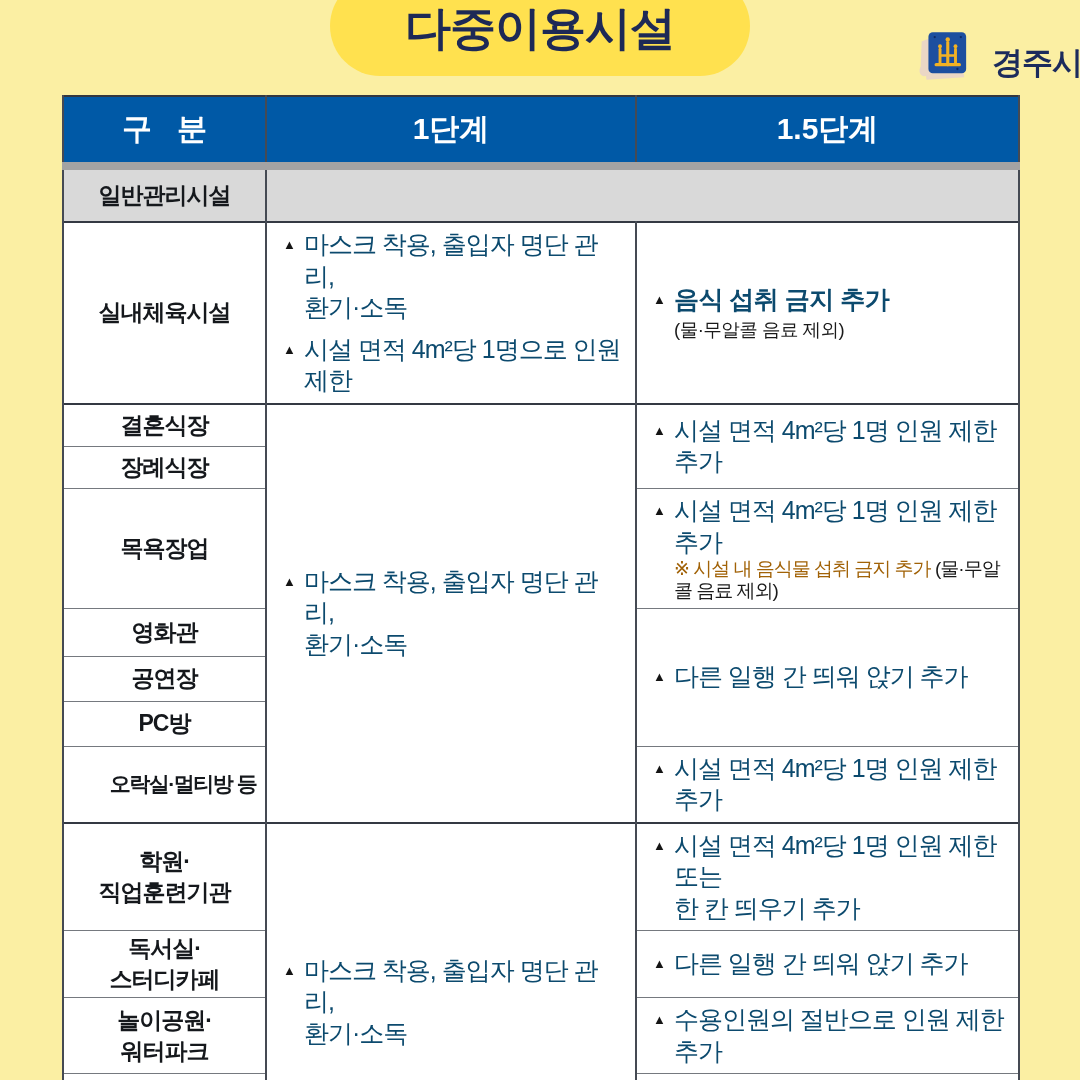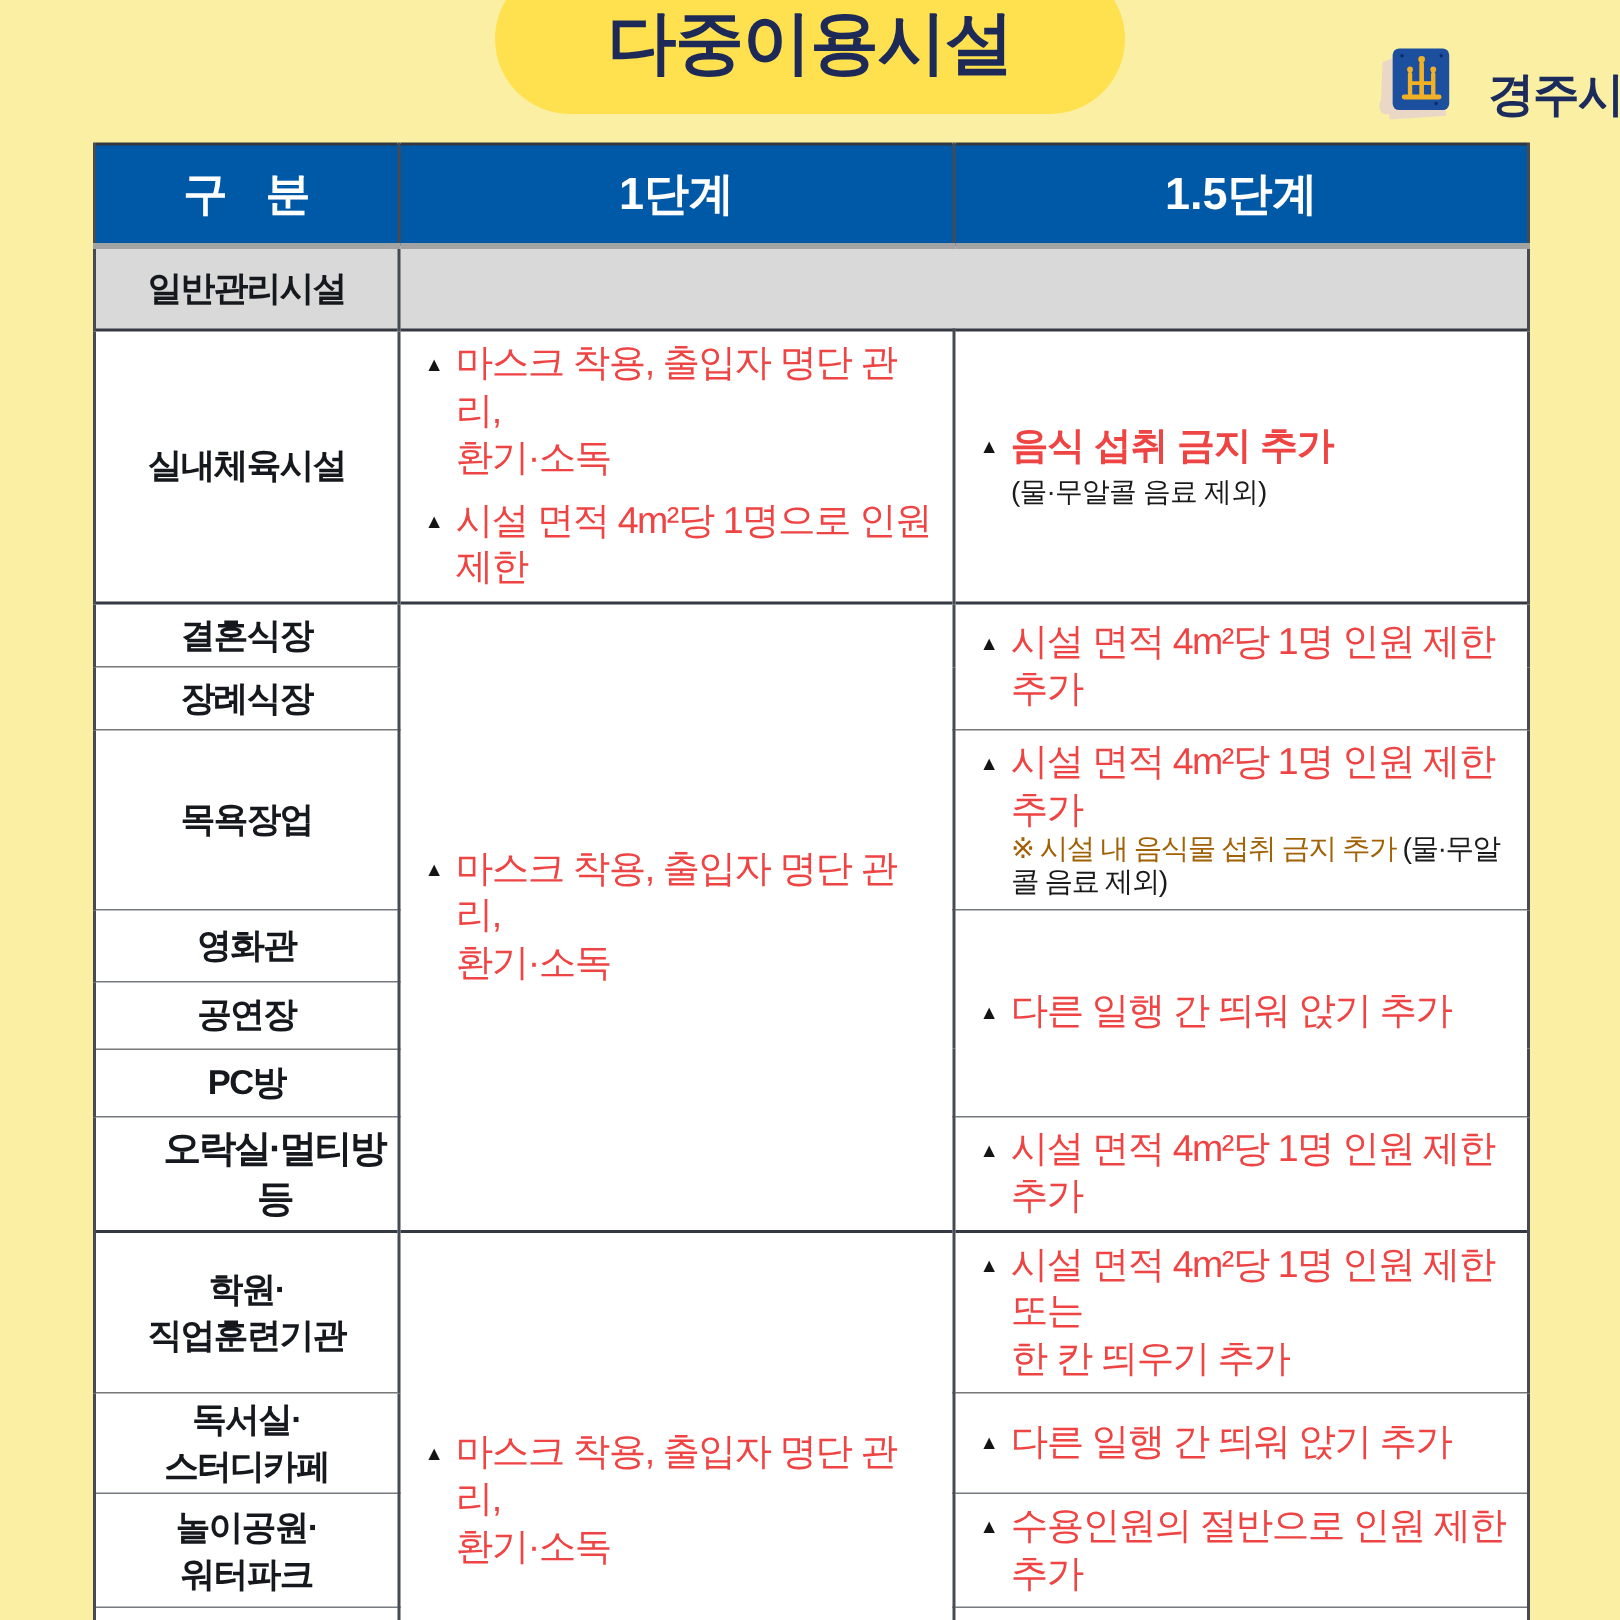--- a/index.html
+++ b/index.html
@@ -33,35 +33,35 @@
   }
   col.c1{width:203px;} col.c2{width:370px;} col.c3{width:383px;}
   th,td{
     border-top:1.5px solid #75797F; border-bottom:1.5px solid #75797F;
     border-left:2px solid #454A53; border-right:2px solid #454A53;
     padding:4px 8px; vertical-align:middle; background:#FFFFFF;
   }
   tr.group > th, tr.group > td{border-top:2.5px solid #343943;}
   thead th{
     background:#0059A6; color:#FFFFFF; font-size:30px; font-weight:700;
-    height:57px; border-bottom:4px solid #a3a3a3; letter-spacing:0;
+    height:57px; border-bottom:8px solid #a3a3a3; letter-spacing:0;
   }
   td.cat{
     text-align:center; font-size:23px; font-weight:700; color:#15181c;
     letter-spacing:-1px; padding:2px 3px;
   }
-  td.cat.tight{font-size:25px; letter-spacing:-1.5px;padding-left:40px;}
+  td.cat.tight{font-size:21px; letter-spacing:-1.5px;padding-left:40px;}
   td.gray{background:#D9D9D9;}
   td.rule-cell{padding:6px 8px 6px 16px;}
   .ws-pre{white-space:pre;}
   .preline{white-space:pre-line;}
   .stack{display:flex; flex-direction:column; gap:10px; justify-content:center;}
   .bi{display:flex; align-items:flex-start; gap:8px;}
   .bullet{font-size:13px; line-height:1; margin-top:9px; color:#141414; flex:0 0 auto;}
-  .rule{font-size:25px; font-weight:500; line-height:1.26; letter-spacing:-1px; color:#ef4444;}
+  .rule{font-size:25px; font-weight:500; line-height:1.26; letter-spacing:-1px; color:#0c4a6e;}
   .rule.bold{font-weight:700; letter-spacing:-0.5px;}
   .subnote{font-size:18.5px; font-weight:400; letter-spacing:-0.5px; color:#1a1a1a; margin:1px 0 0 21px;}
   .notewrap{margin:0 0 0 21px; line-height:1.15;}
   .rednote{font-size:19px; font-weight:500; letter-spacing:-1px; color:#a16207;}
   .blacknote{font-size:19px; font-weight:400; letter-spacing:-1px; color:#1a1a1a;}
   
   tr.r-header{height:57px;}
   tr.r-general{height:56px;margin-left:37px;}
   tr.r-gym{height:112px;}
   tr.r-wedding{height:43px;}

